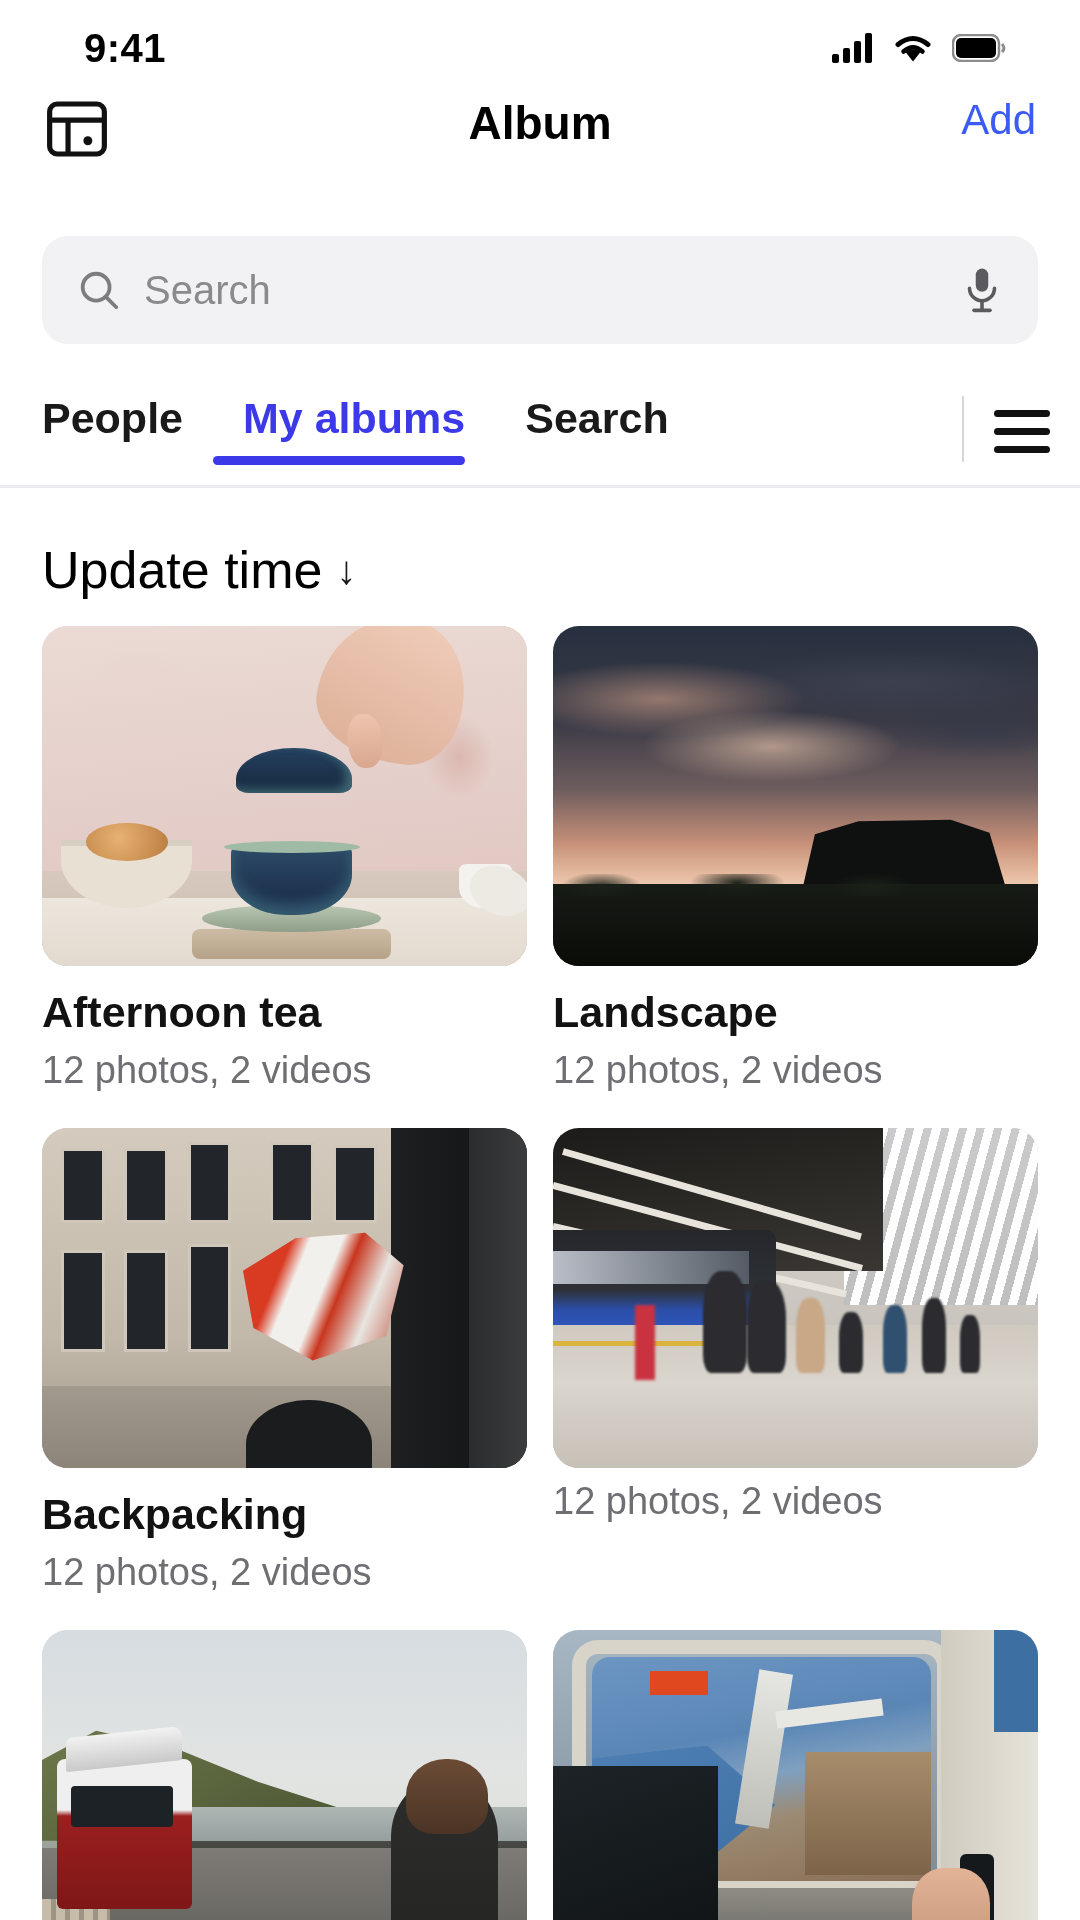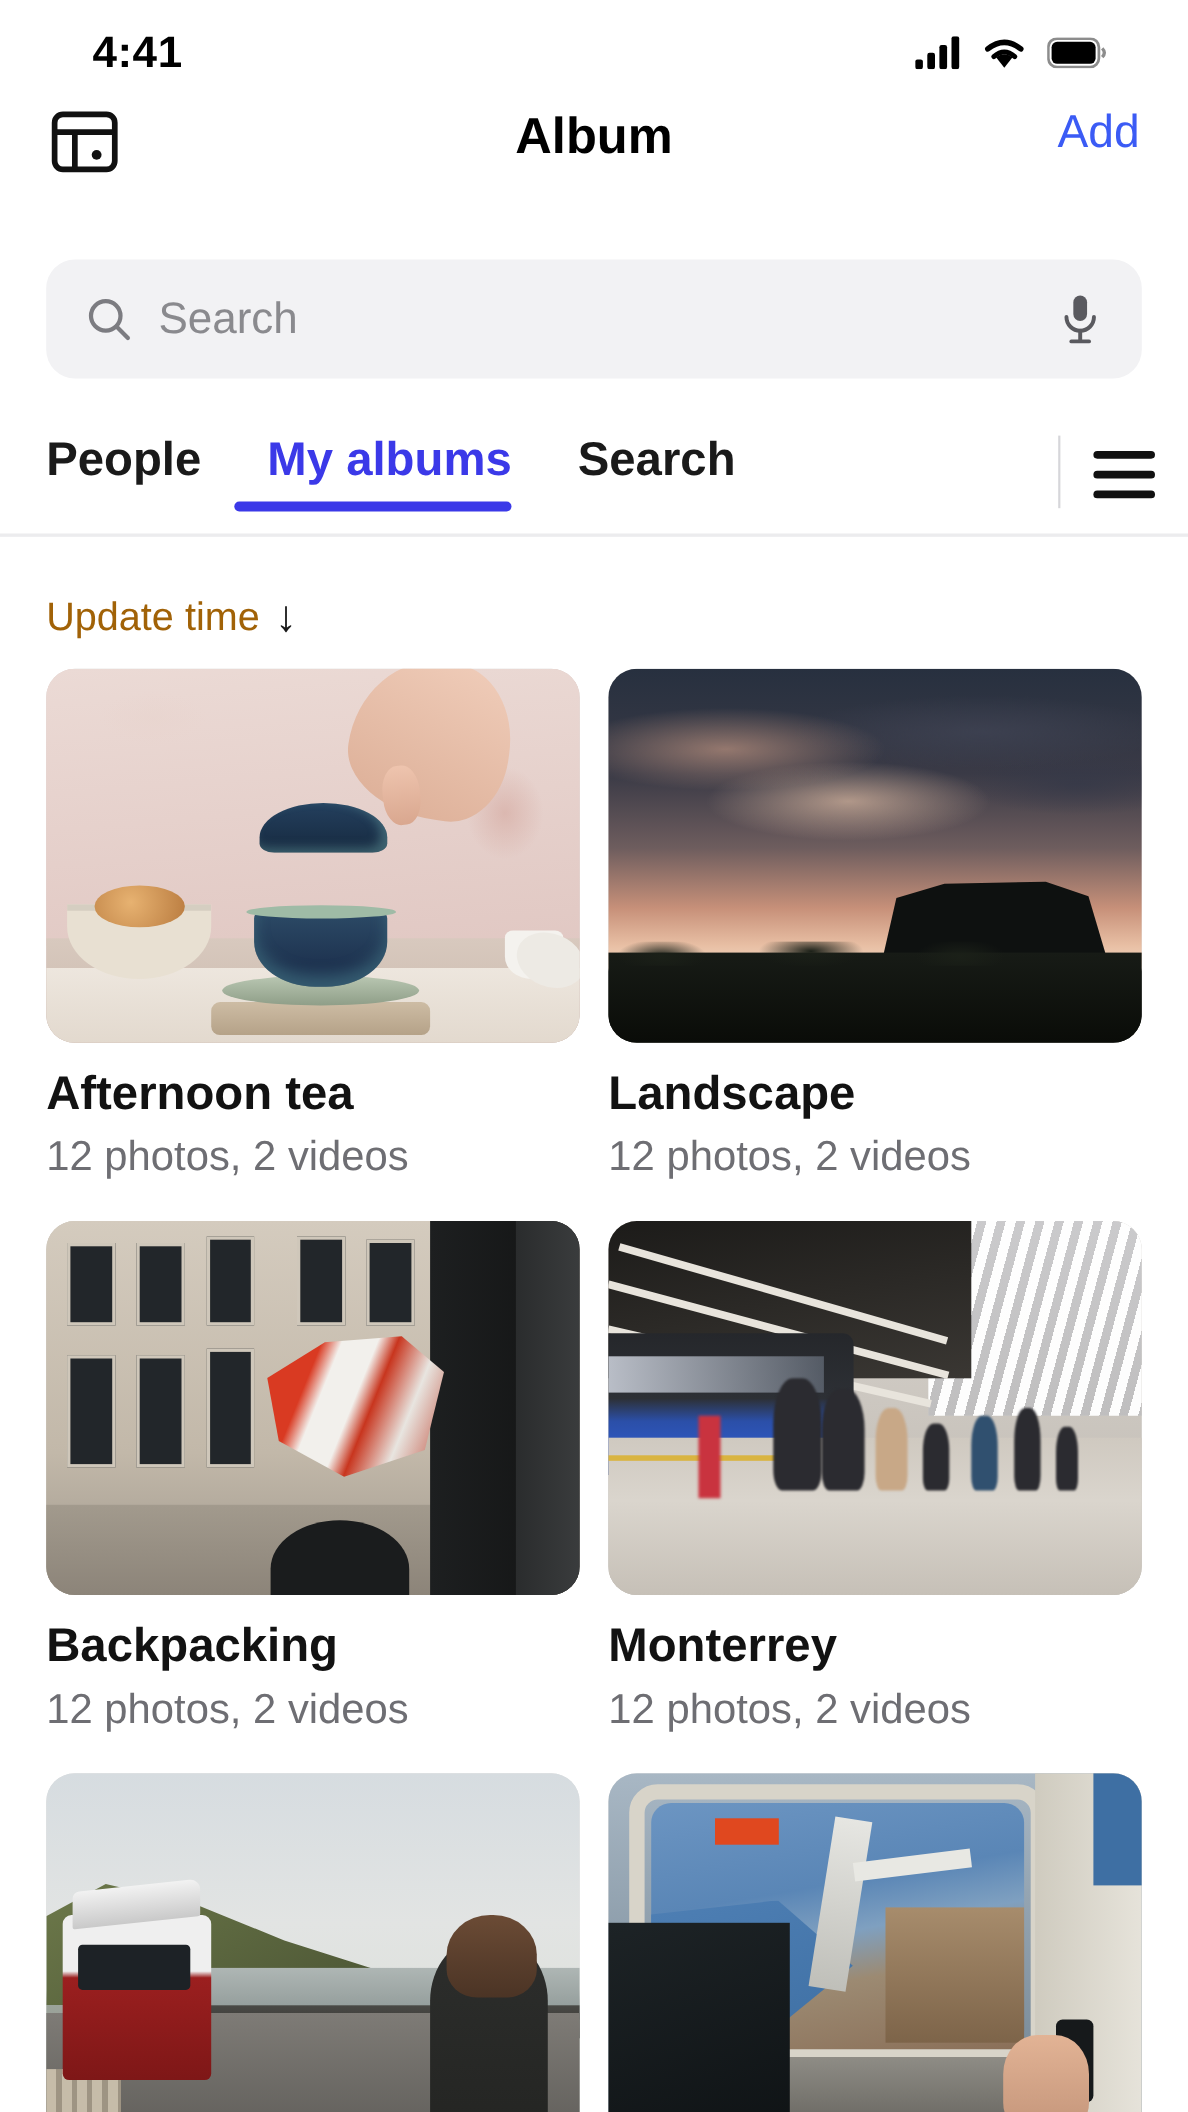--- a/index.html
+++ b/index.html
@@ -78,21 +78,21 @@
   .hamburger i { display:block; height:7px; background:#111; border-radius:4px; }
   .tabs-underline-track {
     position:absolute; left:0; right:0; bottom:0; height:3px; background:#ECECEE;
   }
 
   
   .sort-row {
     display:flex; align-items:center; gap:14px;
     padding:52px 42px 26px 42px;
   }
-  .sort-label { font-size:36px; color:#a16207; font-weight:400; }
+  .sort-label { font-size:52px; color:#000000; font-weight:400; }
   .sort-arrow { font-size:40px; color:#1A1A1A; line-height:1; }
 
   
   .grid {
     display:grid; grid-template-columns:1fr 1fr;
     column-gap:26px; row-gap:36px;
     padding:0 42px;
   }
   .card { display:flex; flex-direction:column; }
   .thumb {
@@ -272,21 +272,21 @@
     background:linear-gradient(180deg,#E2B395,#C4957A); border-radius:40% 40% 30% 30%; }
   .cp-lever { position:absolute; right:9%; bottom:12%; width:7%; height:22%;
     background:#16191B; border-radius:6px; }
 </style>
 </head>
 <body>
 
 <div class="phone">
 
   <div class="status-bar">
-    <div class="status-time">4:41</div>
+    <div class="status-time">9:41</div>
     <div class="status-icons">
       <svg width="42" height="30" viewBox="0 0 42 30">
         <rect x="0" y="21" width="7" height="9" rx="2" fill="#000"></rect>
         <rect x="11" y="15" width="7" height="15" rx="2" fill="#000"></rect>
         <rect x="22" y="8" width="7" height="22" rx="2" fill="#000"></rect>
         <rect x="33" y="0" width="7" height="30" rx="2" fill="#000"></rect>
       </svg>
       <svg width="42" height="32" viewBox="0 0 42 32">
         <path d="M21 29.5 L13.5 20 Q21 14.5 28.5 20 Z" fill="#000"></path>
         <path d="M6 12.5 Q21 0.5 36 12.5" stroke="#000" stroke-width="5" fill="none" stroke-linecap="round"></path>
@@ -425,21 +425,20 @@
           <div class="mt-red"></div>
           <div class="mt-person" style="left:31%;width:9%;height:30%"></div>
           <div class="mt-person" style="left:40%;width:8%;height:27%"></div>
           <div class="mt-person" style="left:50%;width:6%;height:22%;background:#C8A887"></div>
           <div class="mt-person" style="left:59%;width:5%;height:18%"></div>
           <div class="mt-person" style="left:68%;width:5%;height:20%;background:#30506F"></div>
           <div class="mt-person" style="left:76%;width:5%;height:22%"></div>
           <div class="mt-person" style="left:84%;width:4%;height:17%"></div>
         </div>
       </div>
-      <div class="card-title">Monterrey</div>
       <div class="card-sub">12 photos, 2 videos</div>
     </div>
 
     <div class="card">
       <div class="thumb">
         <div class="scene vn-sky">
           <div class="vn-hill"></div>
             <div class="vn-sea"></div>
             <div class="vn-wall"></div>
           <div class="vn-road"></div>

